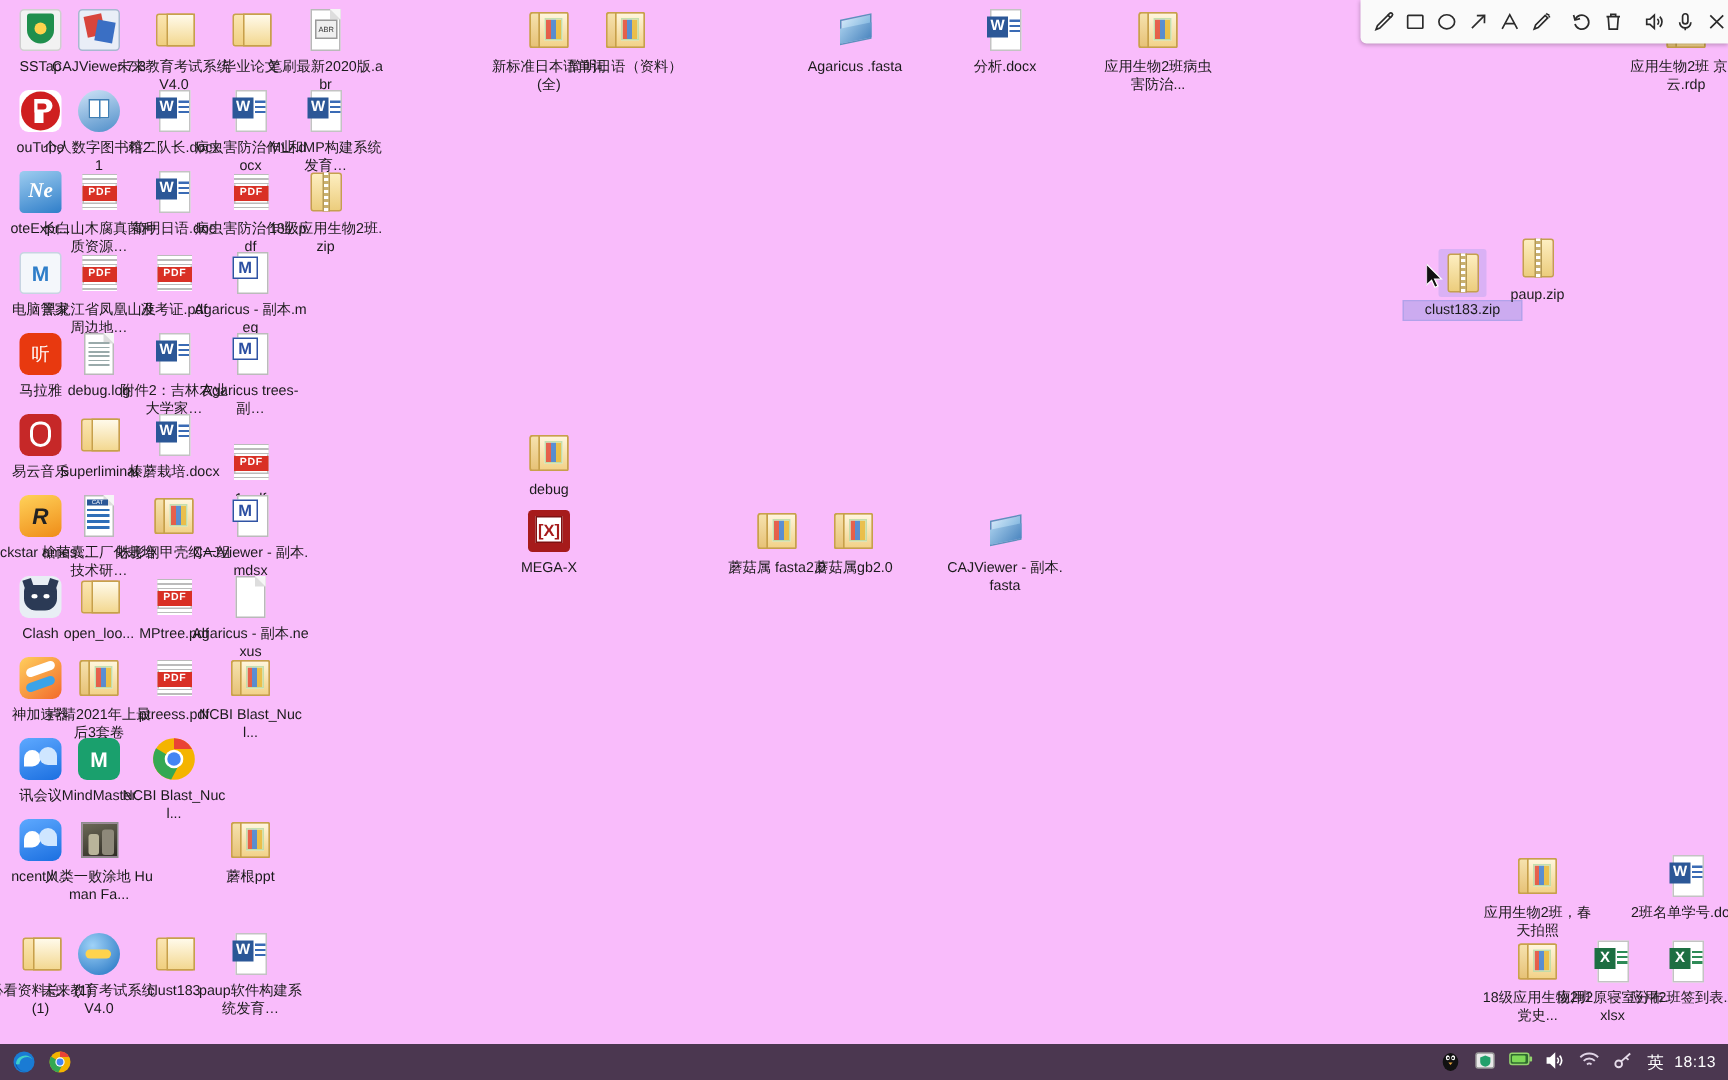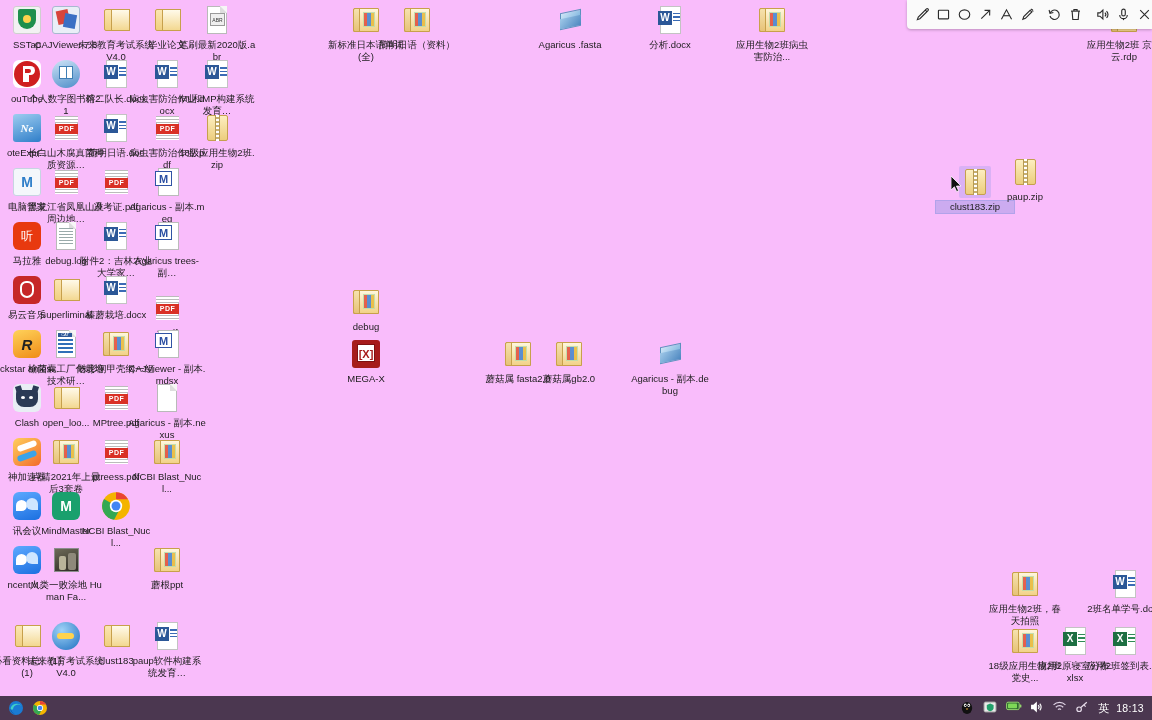--- a/index.html
+++ b/index.html
@@ -301,21 +301,21 @@
             <div class="ln"></div>
             <div class="badge">W</div>
           </div>
         </div>
         <div class="cap">ML和MP构建系统发育…</div>
       </div>
       <div class="icon" style="left: -12px; top: 112px;">
         <div class="glyph">
           <div class="art">
             <div class="tile sq" style="background:linear-gradient(160deg,#9ecdf0,#2f7ec9);"></div>
-            <div style="position:absolute;inset:0;display:flex;align-items:center;justify-content:center;color:#fff;font-size:11px;font-style:italic;font-weight:bold;font-family:'Liberation Serif',serif;">Ne</div>
+            <div style="position:absolute;inset:0;display:flex;align-items:center;justify-content:center;color:#fff;font-size:14px;font-style:italic;font-weight:bold;font-family:'Liberation Serif',serif;">Ne</div>
           </div>
         </div>
         <div class="cap">oteExpr...</div>
       </div>
       <div class="icon" style="left: 27px; top: 112px;">
         <div class="glyph">
           <div class="art f-pdf">
             <div class="page"></div>
             <div class="top"></div>
             <div class="tag">PDF</div>
@@ -818,21 +818,21 @@
         </div>
         <div class="cap">蘑菇属gb2.0</div>
       </div>
       <div class="icon" style="left: 631px; top: 338px;">
         <div class="glyph">
           <div class="art f-fasta">
             <div class="p"></div>
             <div class="p2"></div>
           </div>
         </div>
-        <div class="cap">Agaricus - 副本.debug</div>
+        <div class="cap">CAJViewer - 副本.fasta</div>
       </div>
       <div class="icon" style="left: 986px; top: 568px; text-align: center;">
         <div class="glyph">
           <div class="art f-folder">
             <div class="back"></div>
             <div class="spine"></div>
             <div class="front"></div>
             <div class="mini"></div>
           </div>
         </div>

